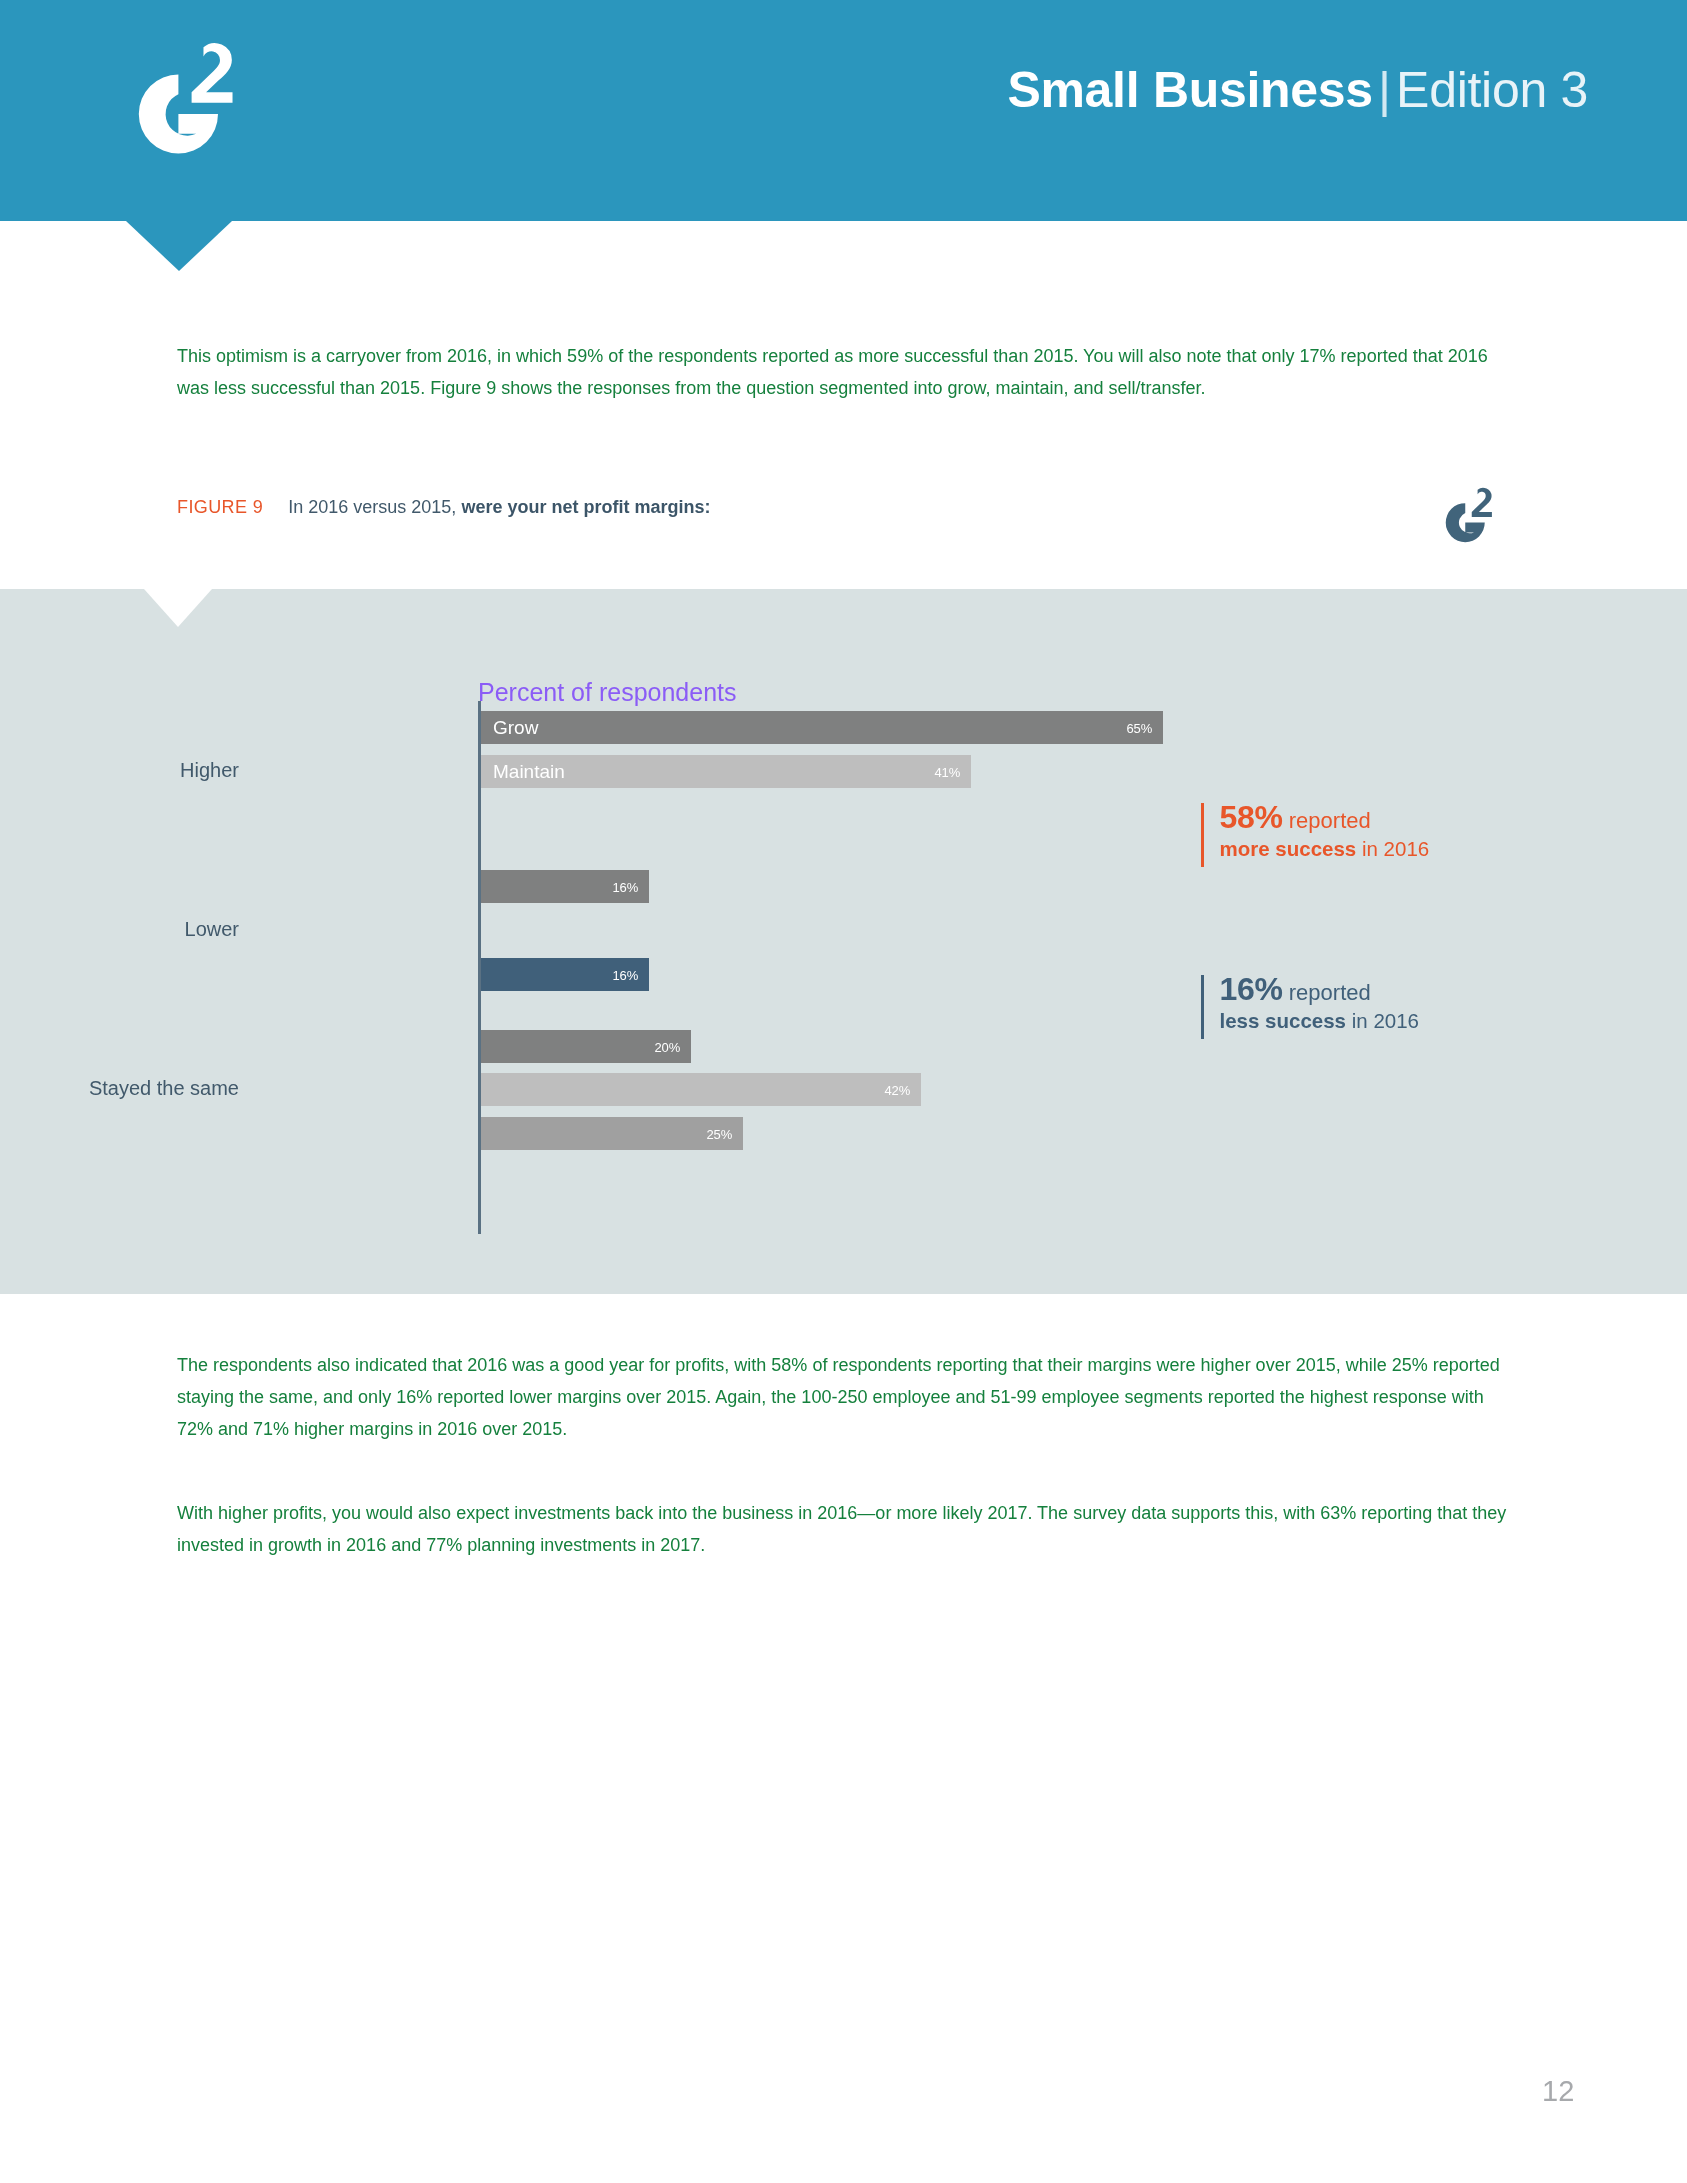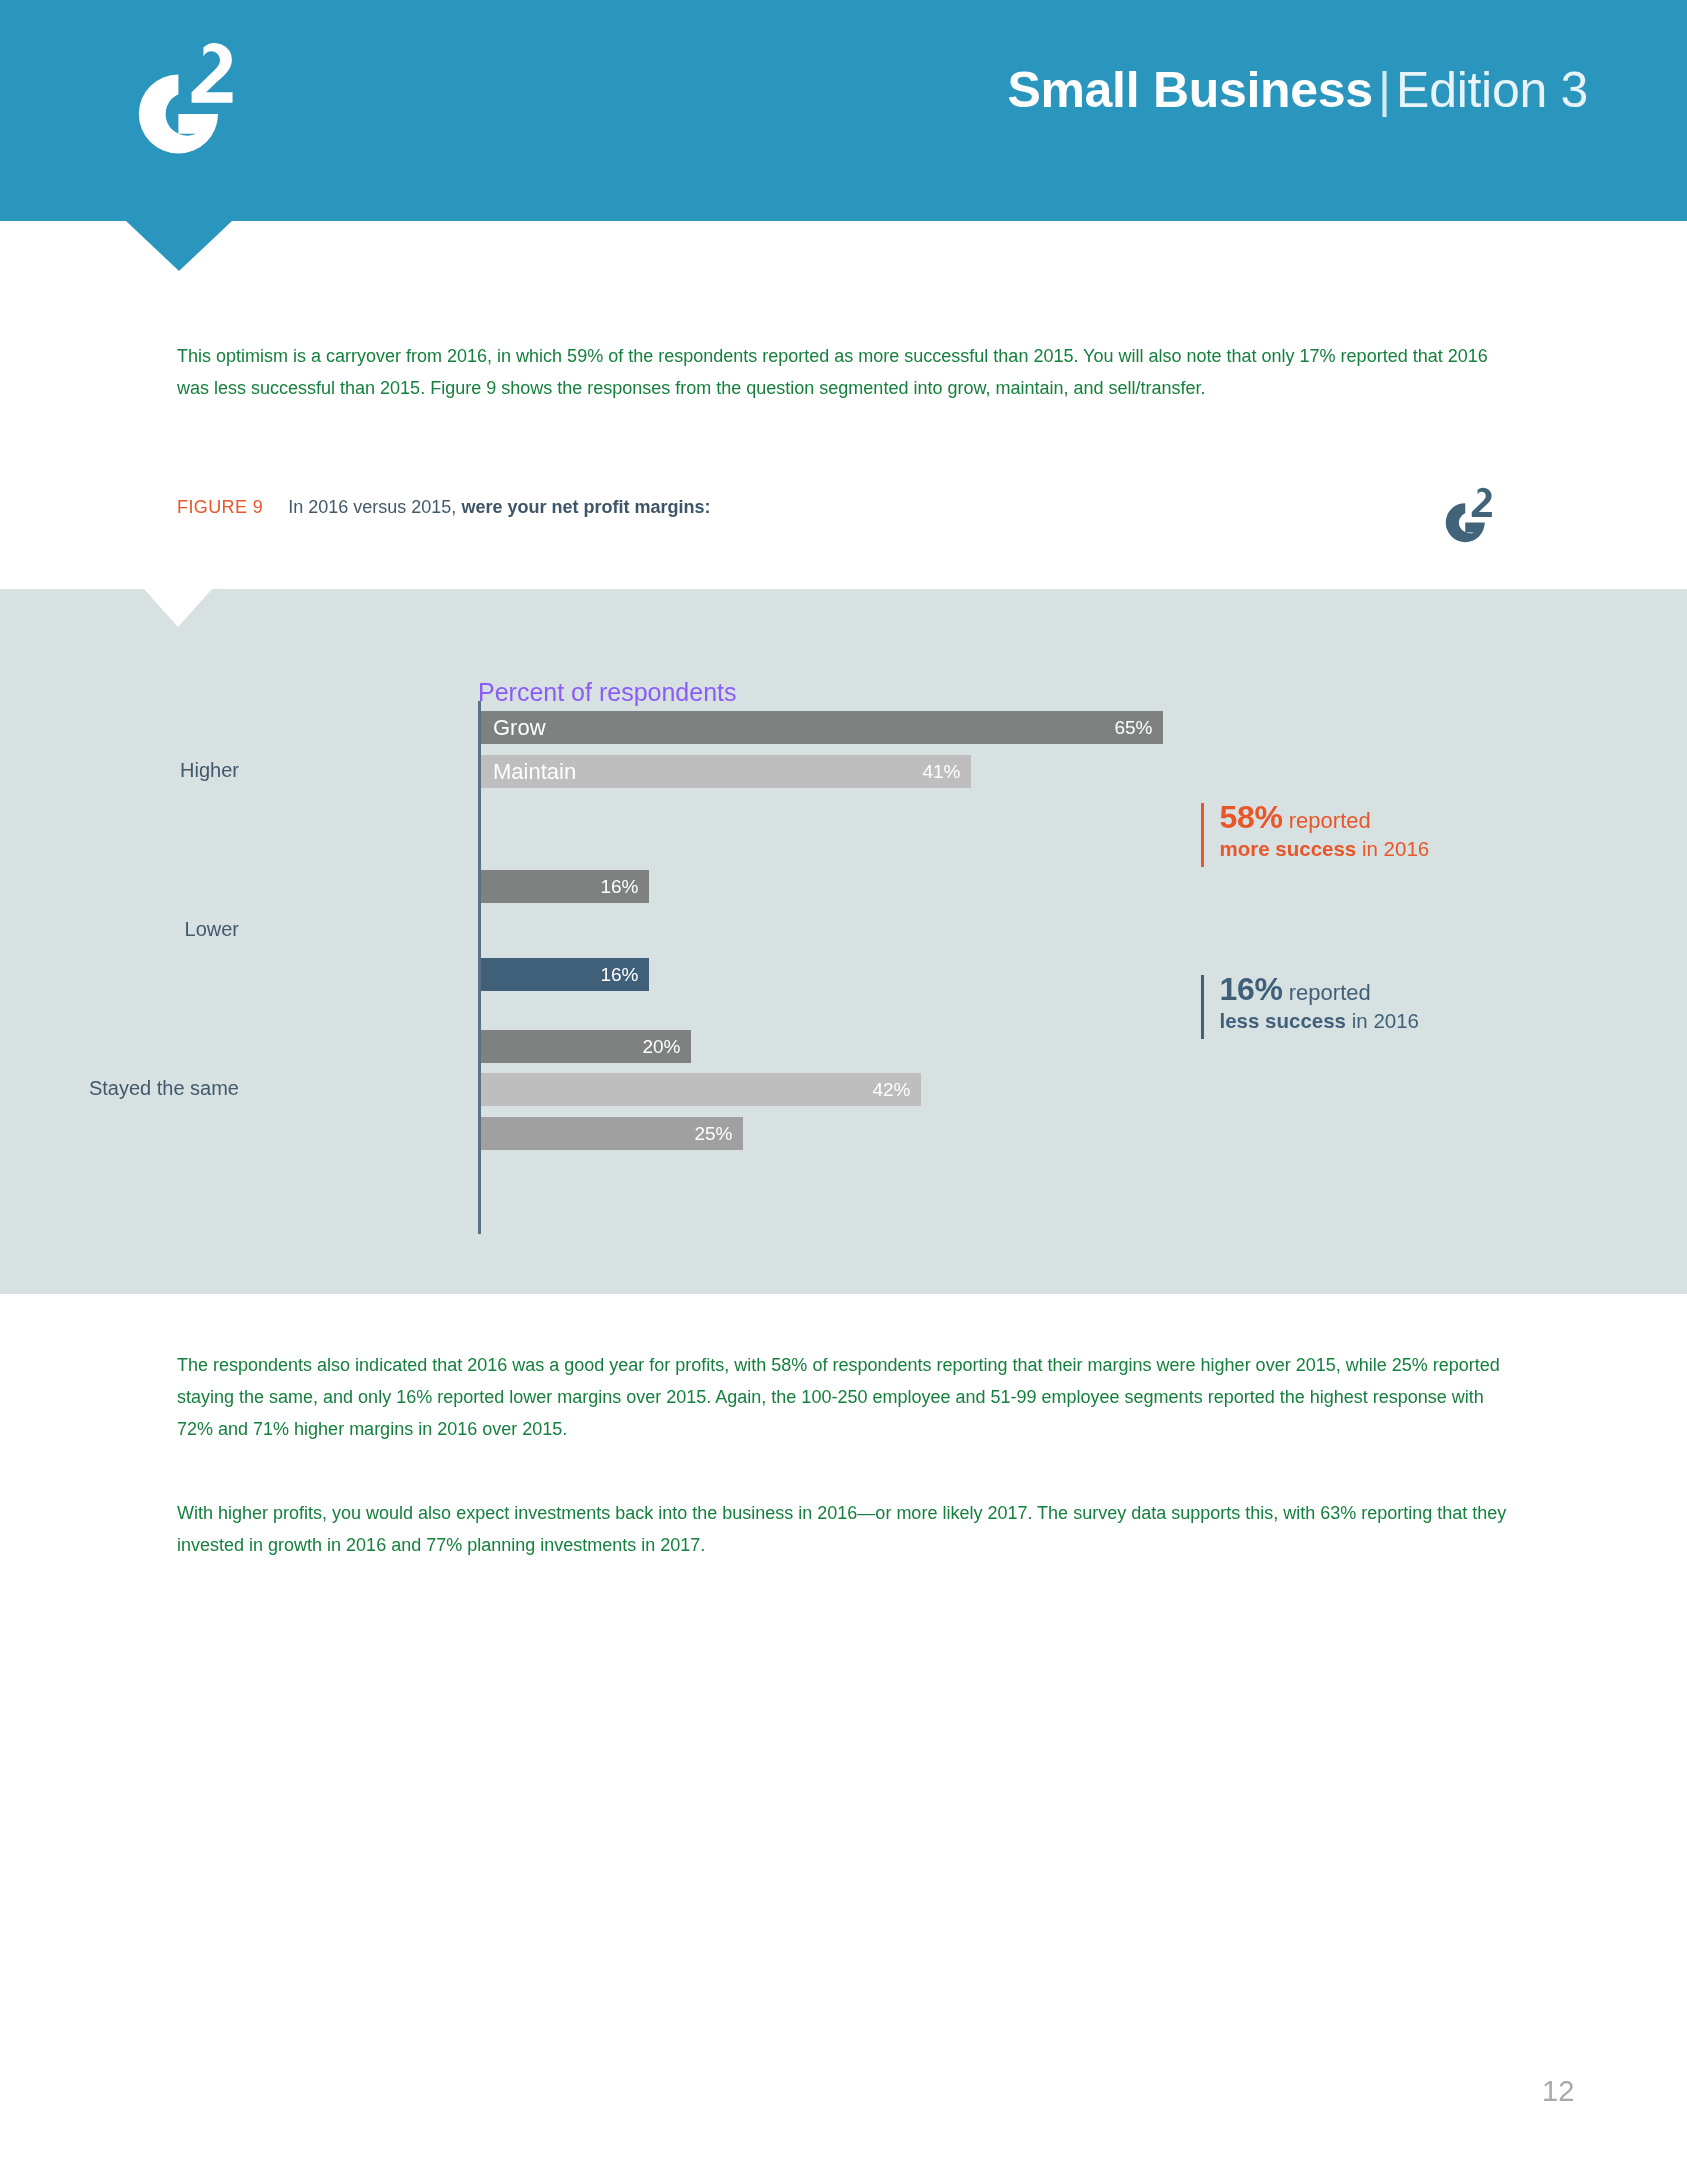--- a/index.html
+++ b/index.html
@@ -158,31 +158,31 @@
     position: absolute;
     left: 0;
     top: 0;
     height: 33px;
   }
   .bar-label {
     position: absolute;
     left: 12px;
     top: 50%;
     transform: translateY(-50%);
-    font-size: 22px;
+    font-size: 19px;
     color: #ffffff;
     font-weight: 400;
     white-space: nowrap;
   }
   .bar-value {
     position: absolute;
     right: 10.6px;
     top: 50%;
     transform: translateY(-50%);
-    font-size: 19px;
+    font-size: 13px;
     color: #ffffff;
     font-weight: 400;
     white-space: nowrap;
   }
   .group-label {
     position: absolute;
     text-align: right;
     font-size: 20px;
     color: #41596b;
     font-weight: 400;

